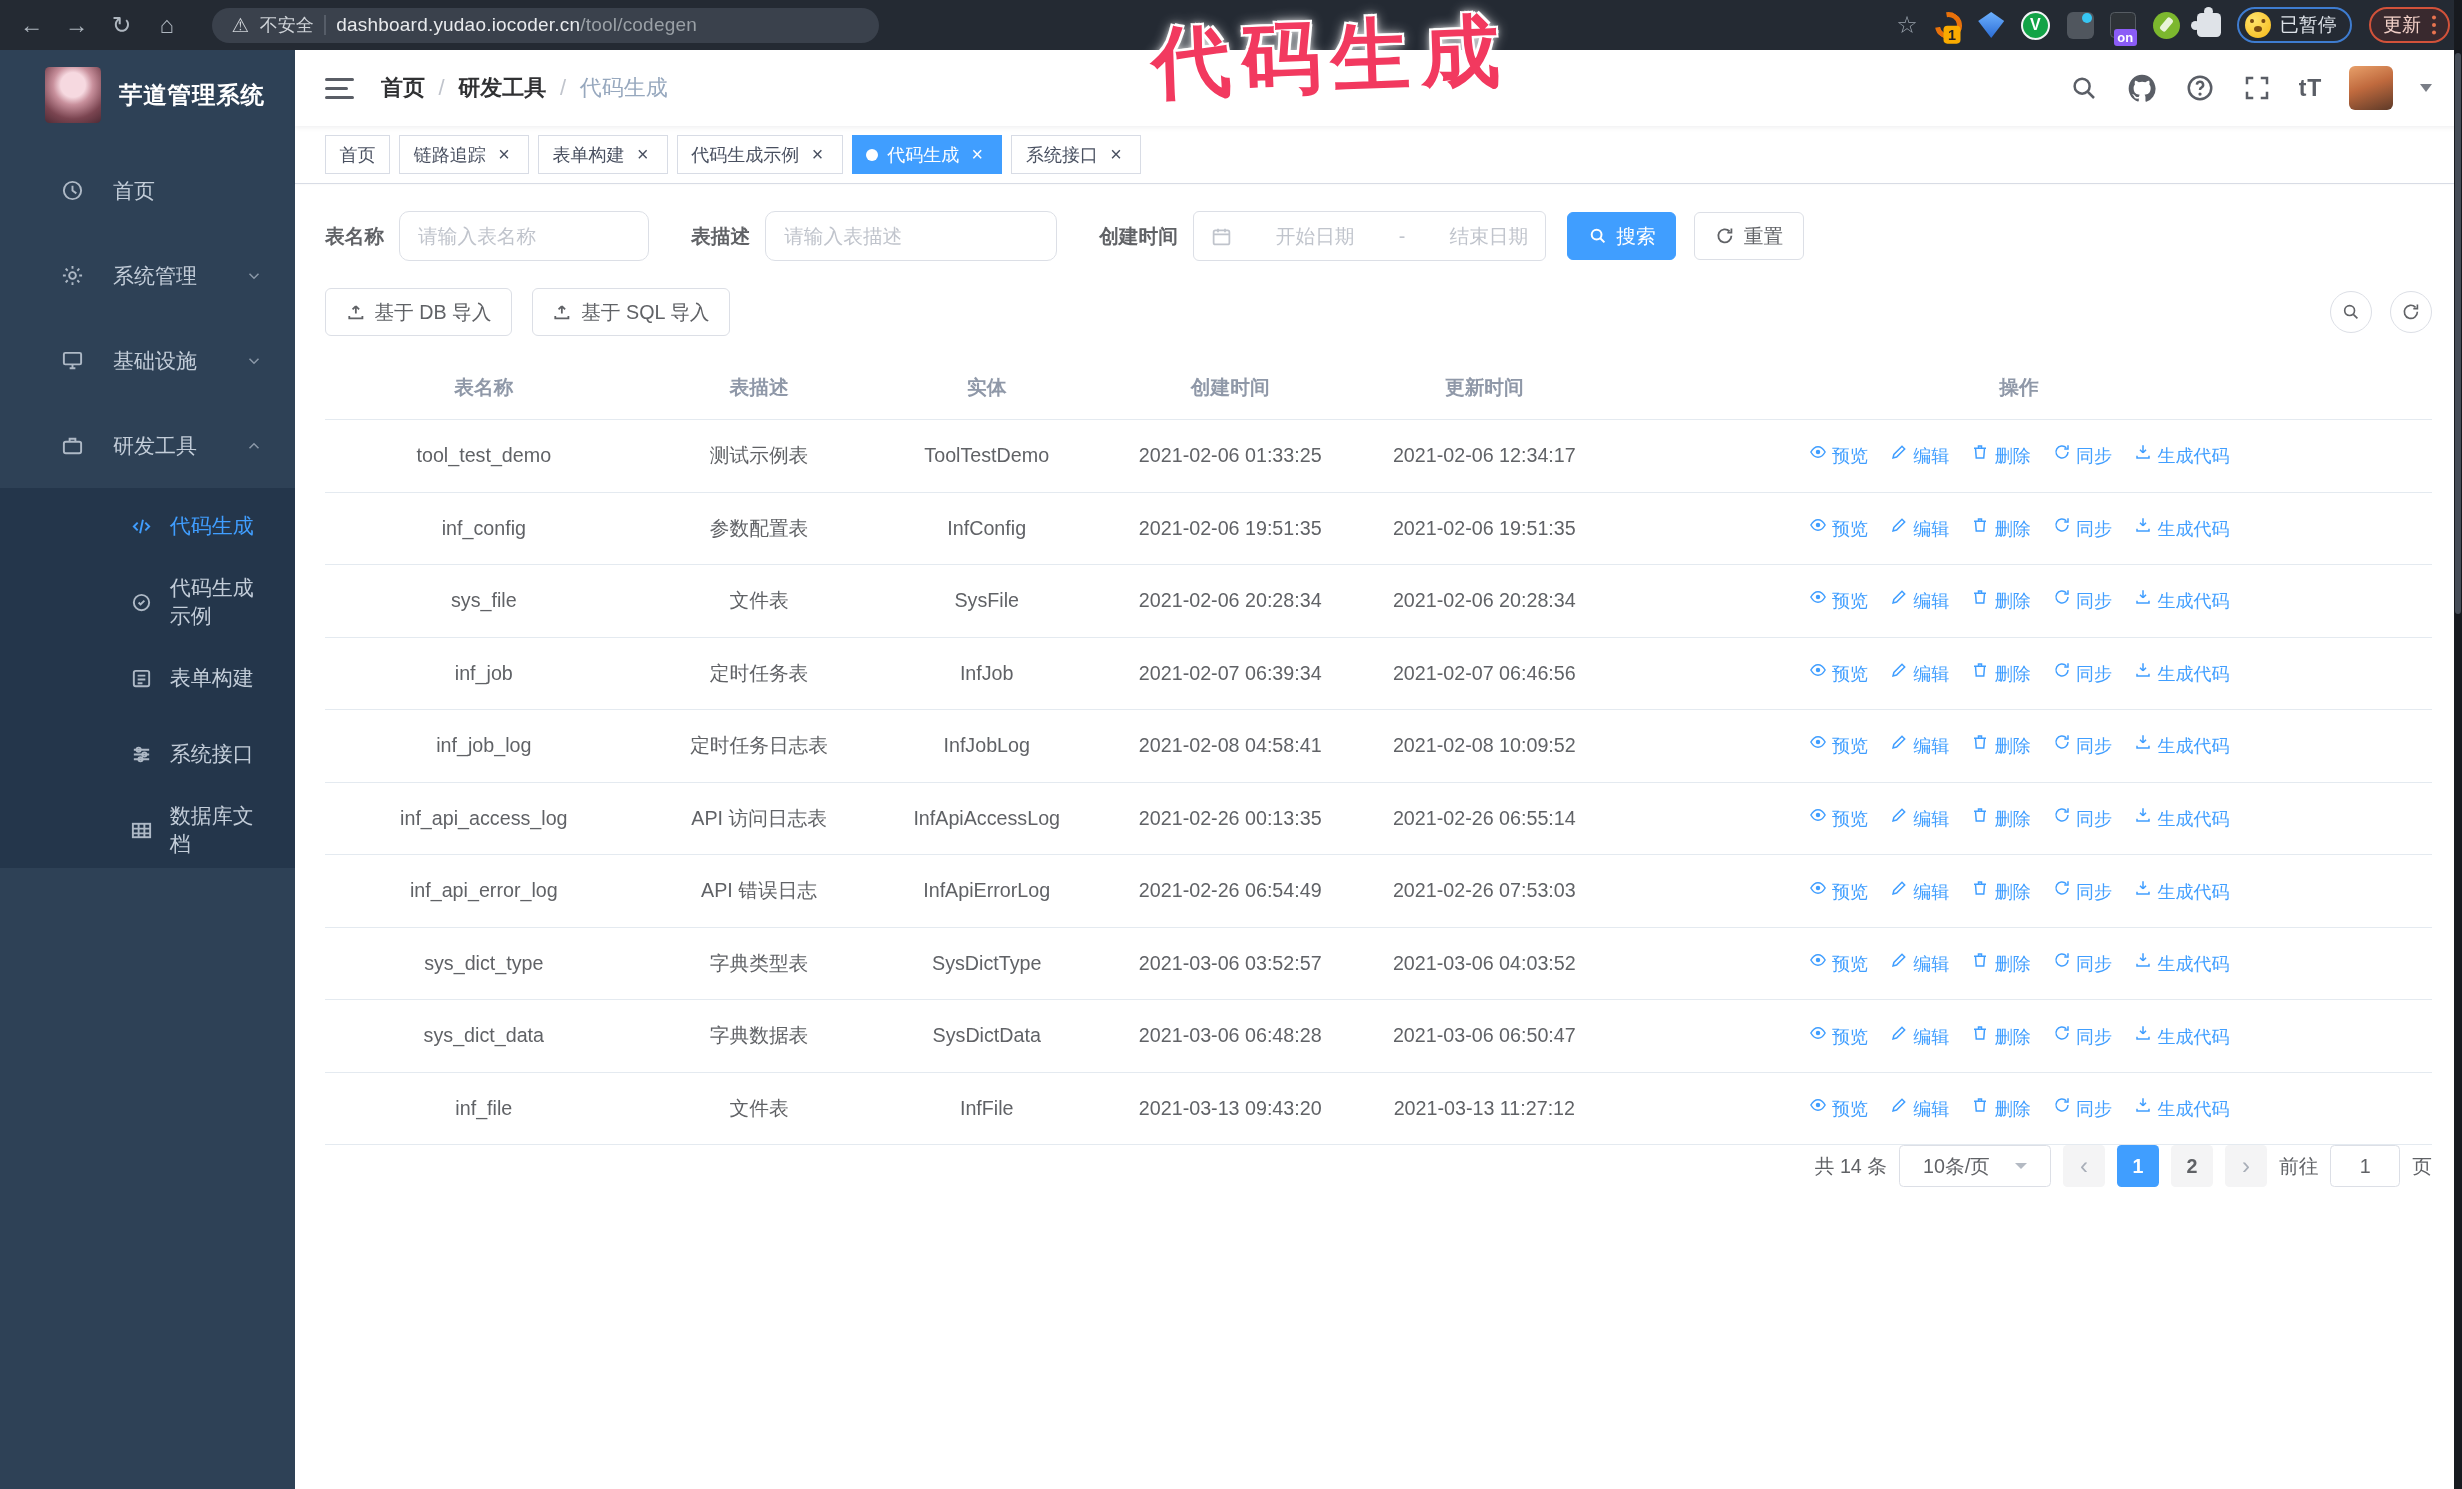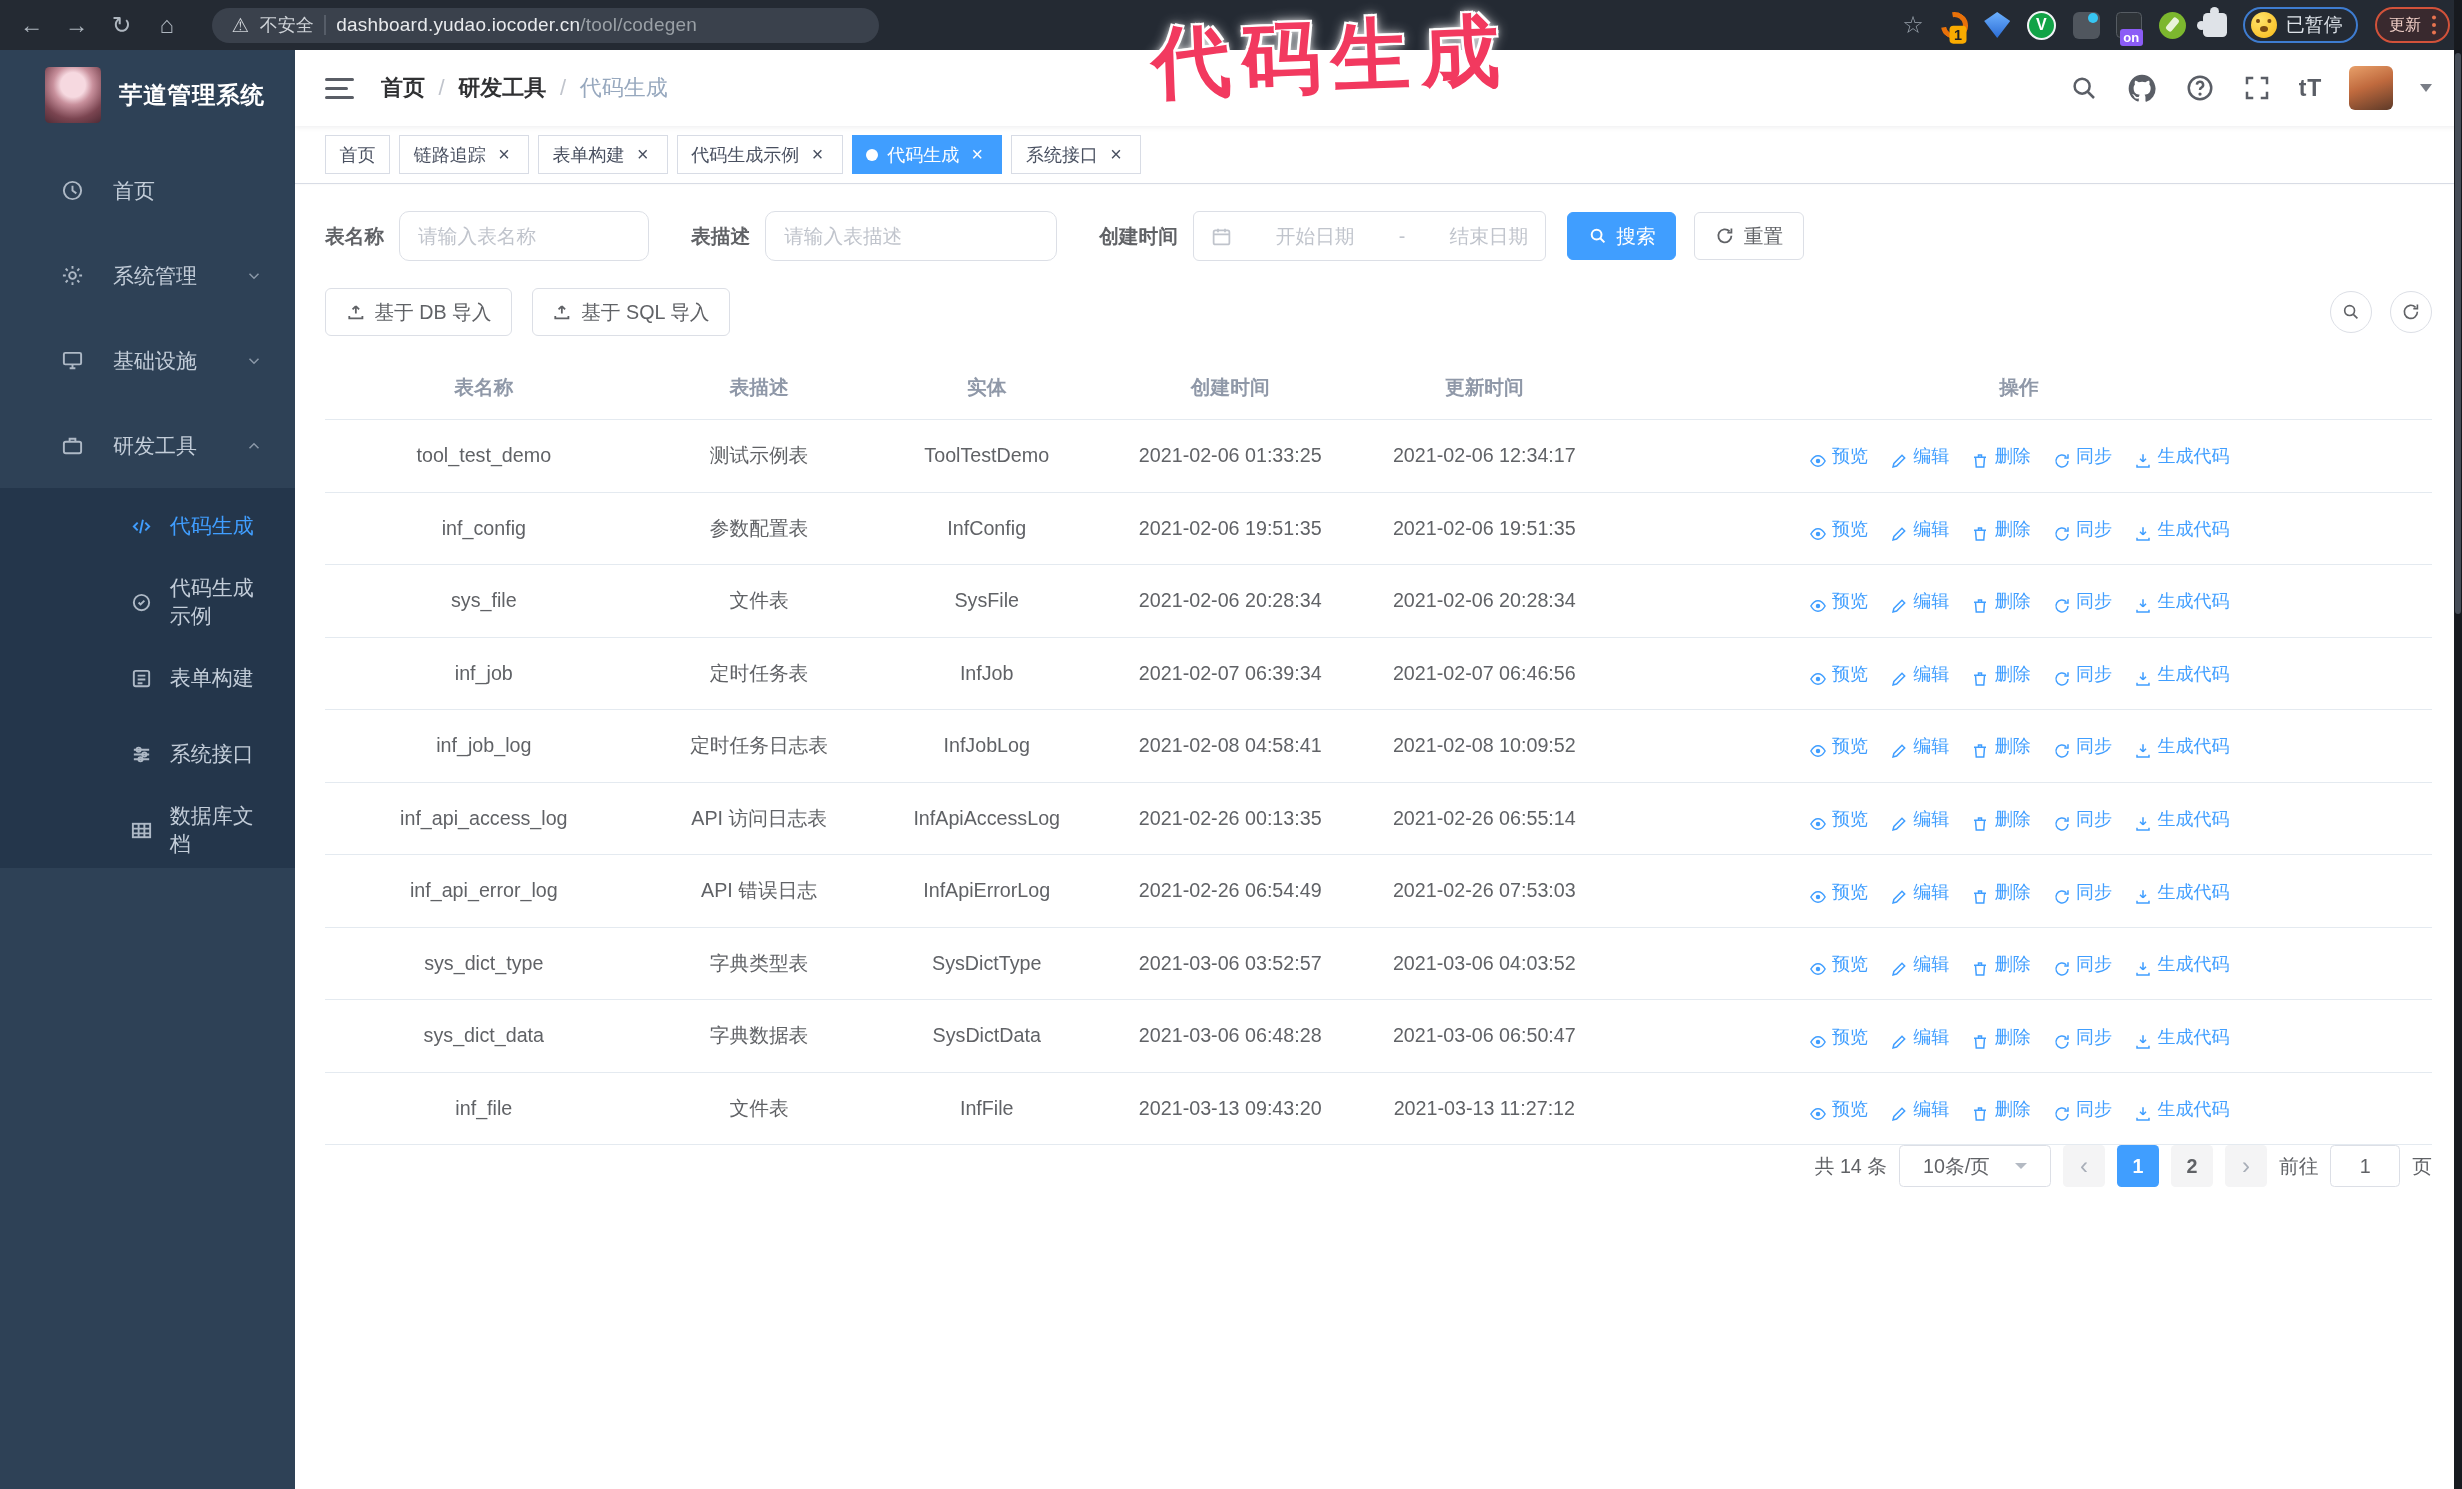--- a/index.html
+++ b/index.html
@@ -45,21 +45,21 @@
   .ext-puzzle::before{content:"";position:absolute;top:-6px;left:7.6px;width:9px;height:9px;border-radius:50%;background:#dfe3e8;}
   .ext-puzzle::after{content:"";position:absolute;left:-6px;top:7.6px;width:9px;height:9px;border-radius:50%;background:#dfe3e8;}
   .paused-pill{height:36px;border:2.3px solid #3e7cd0;border-radius:19.7px;display:flex;align-items:center;
                gap:9px;padding:0 13.6px 0 5.3px;color:#dde2e8;font-size:19px;}
   .face{width:26px;height:26px;border-radius:50%;background:radial-gradient(circle at 35% 30%,#ffe36b,#f7b816);position:relative;}
   .face::before{content:"";position:absolute;top:6.8px;left:5.3px;width:3.8px;height:4.5px;border-radius:50%;
                 background:#7a4b12;box-shadow:11.4px 0 0 #7a4b12;}
   .face::after{content:"";position:absolute;left:9px;top:14.4px;width:8.3px;height:6px;border-radius:50%;background:#7a4b12;}
   .update-pill{height:36px;border:2.3px solid #d2523a;border-radius:19.7px;display:flex;align-items:center;
                gap:10.6px;padding:0 12px;background:rgba(120,40,30,.25);}
-  .update-label{color:#f1cfc7;font-size:16px;}
+  .update-label{color:#f1cfc7;font-size:19px;}
   .update-dots{width:4.5px;height:4.5px;border-radius:50%;background:#e8734f;box-shadow:0 7.6px 0 #e8734f,0 -7.6px 0 #e8734f;}
 
   
   .app{display:flex;height:1440px;}
   .sidebar{width:295px;flex-shrink:0;background:var(--sidebar-bg);}
   .logo-row{display:flex;align-items:center;gap:18px;padding:16.7px 15px 15px 45px;}
   .logo-img{width:56px;height:56px;border-radius:4.5px;flex-shrink:0;
             background:radial-gradient(circle at 50% 32%,#f6d9e0 0 26%,#c8909c 42%,#7a4450 72%,#4e2b35);}
   .logo-title{font-size:23.5px;color:#fff;font-weight:700;letter-spacing:0.8px;white-space:nowrap;}
   .menu{margin-top:10.6px;}
@@ -117,21 +117,21 @@
   .right-tools{margin-left:auto;display:flex;gap:18px;}
   .circle-btn{width:42px;height:42px;border-radius:50%;border:0.8px solid #dcdfe6;display:flex;
               align-items:center;justify-content:center;color:#606266;background:#fff;cursor:pointer;}
 
   table{width:100%;border-collapse:collapse;margin-top:23px;table-layout:fixed;}
   th{font-size:19.7px;color:#8f98a8;font-weight:700;padding:15px 0 18px;border-bottom:0.8px solid #e4eaf0;text-align:center;}
   td{font-size:19.7px;color:#606266;text-align:center;padding:21px 4.5px;border-bottom:0.8px solid #e4eaf0;line-height:1.5;
      overflow:hidden;}
   .dval.wrap{width:200px;margin:0 auto;word-break:break-all;}
   .dval.nowrap{white-space:nowrap;}
-  .op{color:var(--accent);font-size:18px;display:inline-flex;align-items:flex-end;gap:5.3px;margin:0 8.3px;
+  .op{color:var(--accent);font-size:18px;display:inline-flex;align-items:flex-start;gap:5.3px;margin:0 8.3px;
       text-decoration:none;cursor:pointer;white-space:nowrap;vertical-align:middle;}
 
   .pagination{display:flex;align-items:center;justify-content:flex-end;gap:12px;
               font-size:19.7px;color:#606266;padding-bottom:18px;}
   .page-size{width:152px;height:42px;border:0.8px solid #dcdfe6;border-radius:4.5px;display:flex;align-items:center;
              justify-content:center;gap:25px;color:#606266;cursor:pointer;}
   .sel-caret{width:0;height:0;border-left:6px solid transparent;border-right:6px solid transparent;border-top:6.8px solid #b4bac3;}
   .pg-btn{min-width:42px;height:42px;border-radius:4.5px;background:#f4f4f5;display:flex;align-items:center;
           justify-content:center;font-weight:600;color:#606266;cursor:pointer;padding:0 6px;}
   .pg-btn.arrow{color:#a8aeb8;font-size:24px;font-weight:400;}

